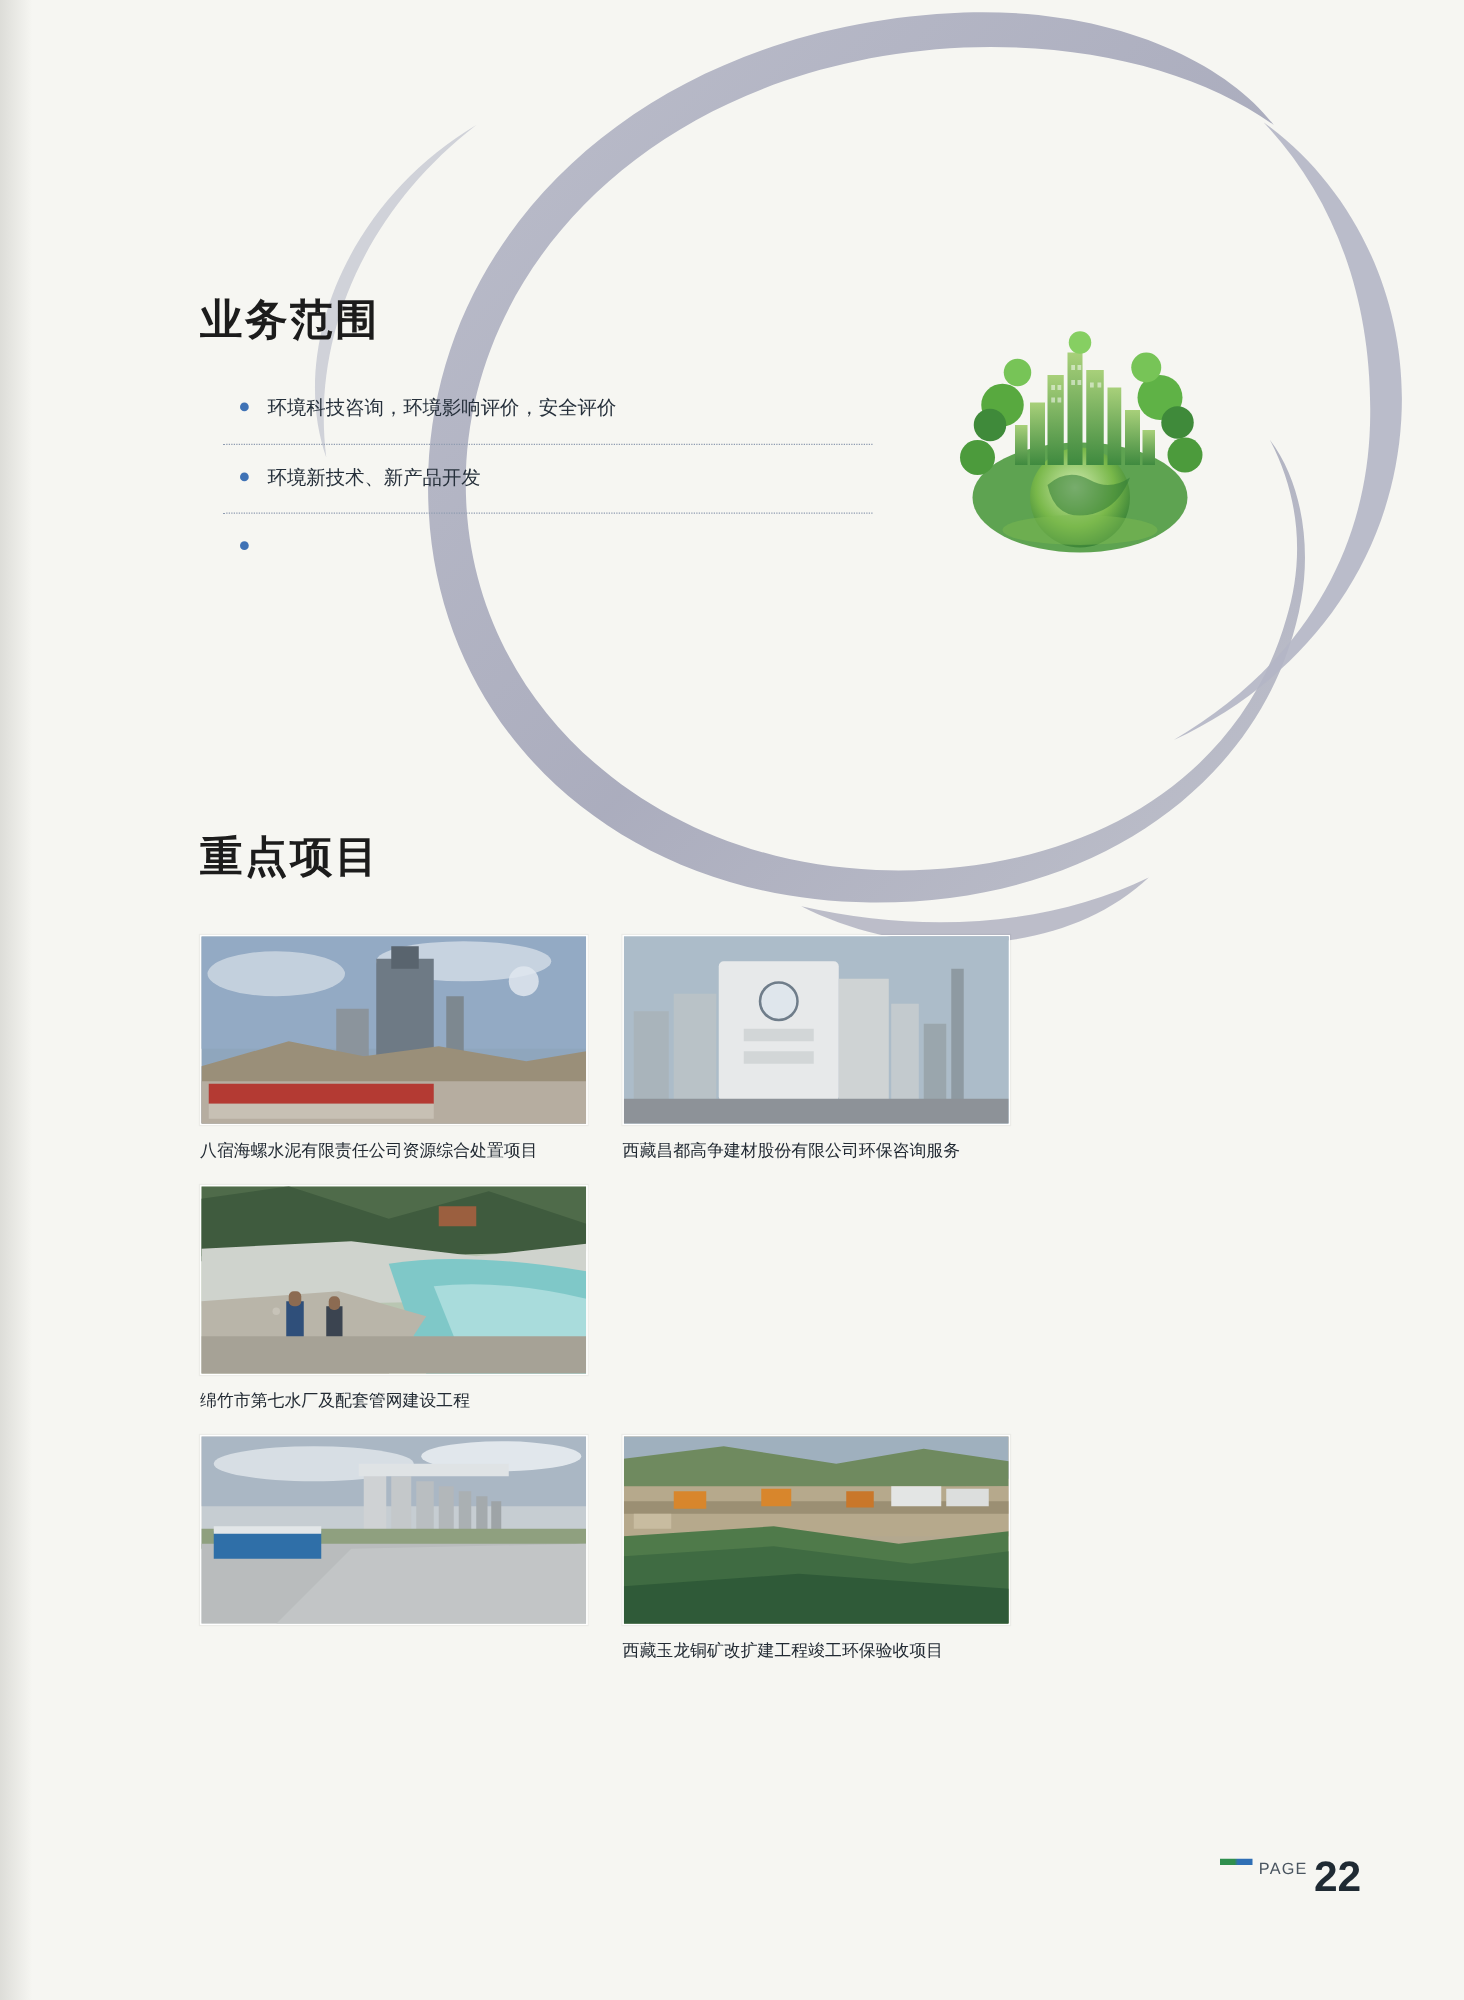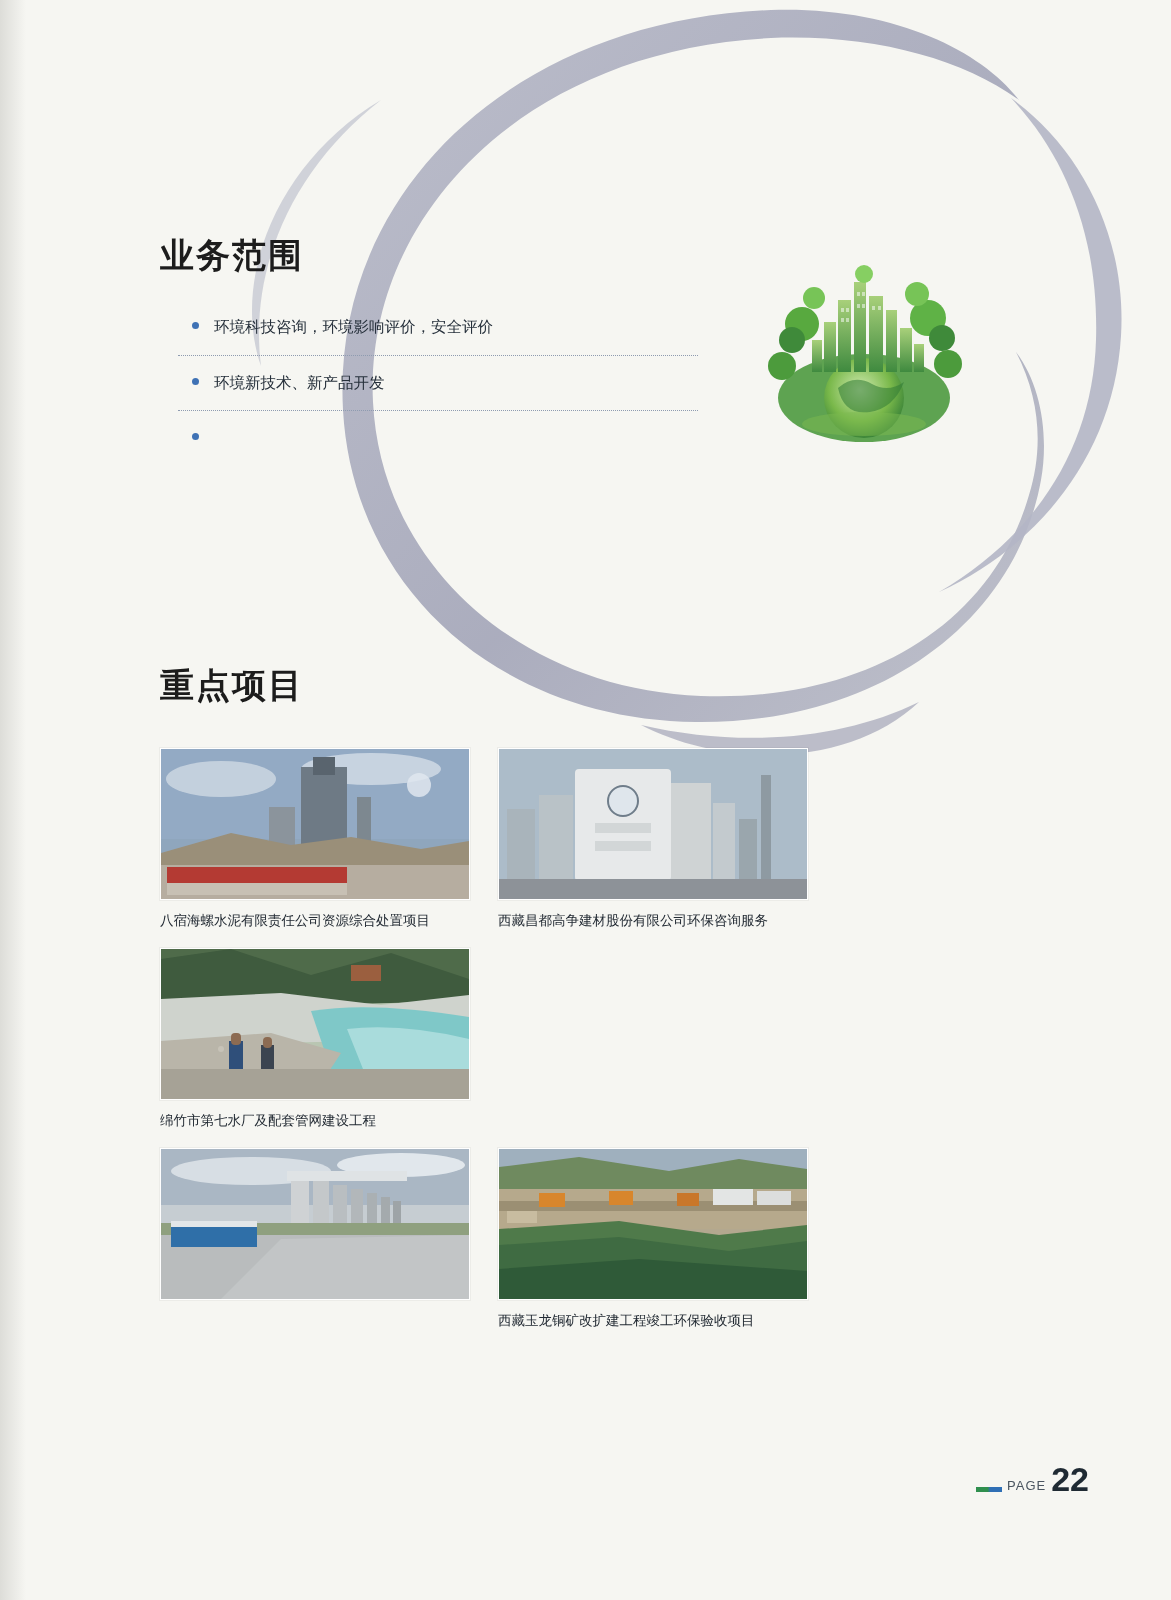--- a/index.html
+++ b/index.html
@@ -111,23 +111,23 @@
     margin-top: 11px;
     font-size: 13.5px;
     line-height: 1.55;
     color: #222a33;
   }
 
   
   .page-num {
     position: absolute;
     right: 82px;
-    bottom: 105px;
+    bottom: 82px;
     display: flex;
-    align-items: flex-end;
+    align-items: flex-start;
     gap: 5px;
   }
   .page-num .bar {
     width: 26px;
     height: 5px;
     background: linear-gradient(90deg,#2f8f4e 0%, #2f8f4e 45%, #2f6fb5 55%, #2f6fb5 100%);
     margin-bottom: 3px;
   }
   .page-num .lbl {
     font-size: 13px;

